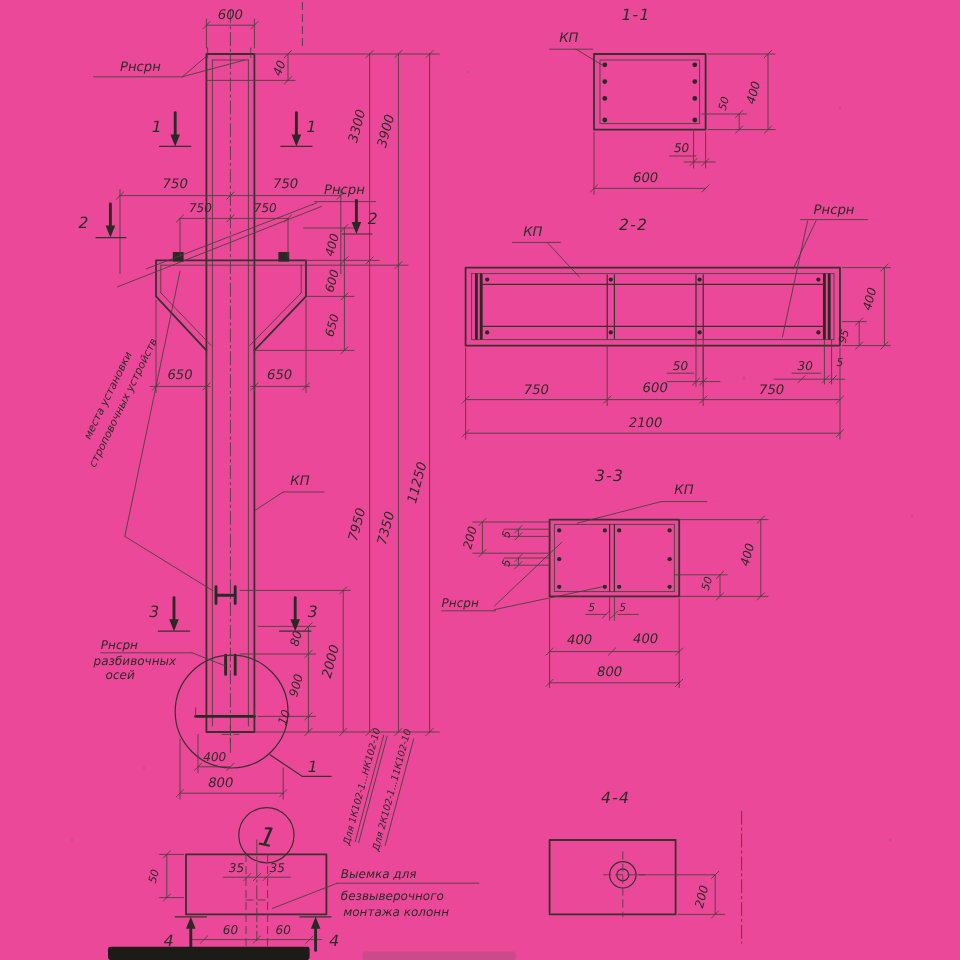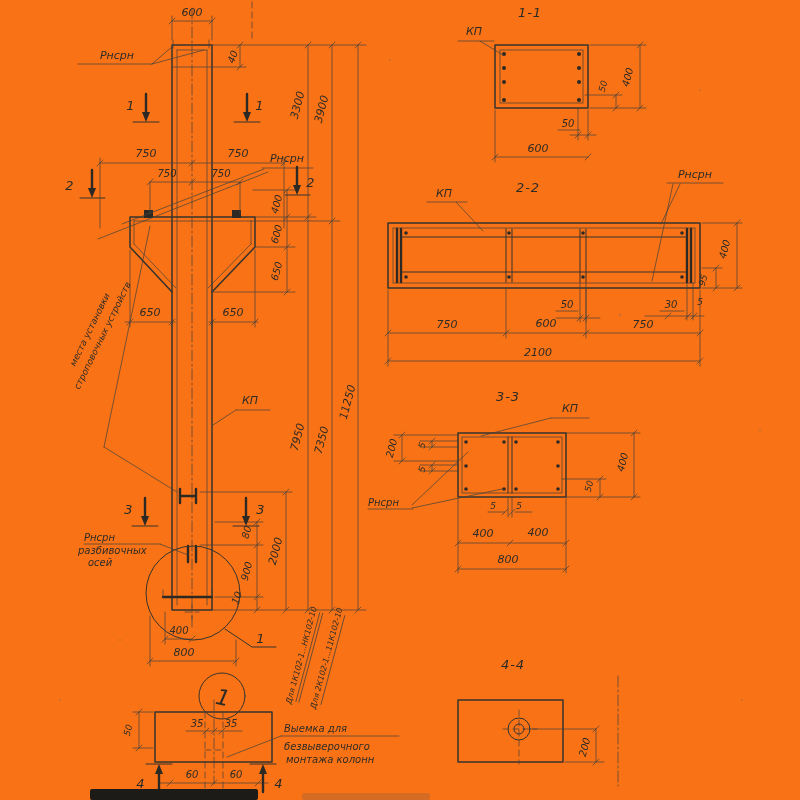--- a/index.html
+++ b/index.html
@@ -1,16 +1,16 @@
 <!DOCTYPE html>
 <html><head>
 <meta charset="utf-8">
 <style>
   html,body{margin:0;padding:0;background:#e8e6e0;}
-  #page{width:800px;height:800px;position:relative;background:#f97316;overflow:hidden;
+  #page{width:800px;height:800px;position:relative;background:#ec4899;overflow:hidden;
         font-family:"DejaVu Sans",sans-serif;}
   svg{position:absolute;left:0;top:0;}
   .ln{stroke:#36332d;stroke-width:1.5;fill:none;stroke-linecap:round;stroke-linejoin:round;}
   .md{stroke:#36332d;stroke-width:1;fill:none;stroke-linecap:round;}
   .tn{stroke:#45413a;stroke-width:.8;fill:none;stroke-linecap:round;opacity:.9;}
   .tk{stroke:#2c2925;stroke-width:2.4;fill:none;stroke-linecap:round;}
   .dash{stroke-dasharray:6 4;}
   .dd{stroke-dasharray:11 3 2 3;}
   .fl{fill:#2c2925;stroke:none;}
   text{fill:#2e2b26;font-style:italic;font-family:"DejaVu Sans",sans-serif;}

